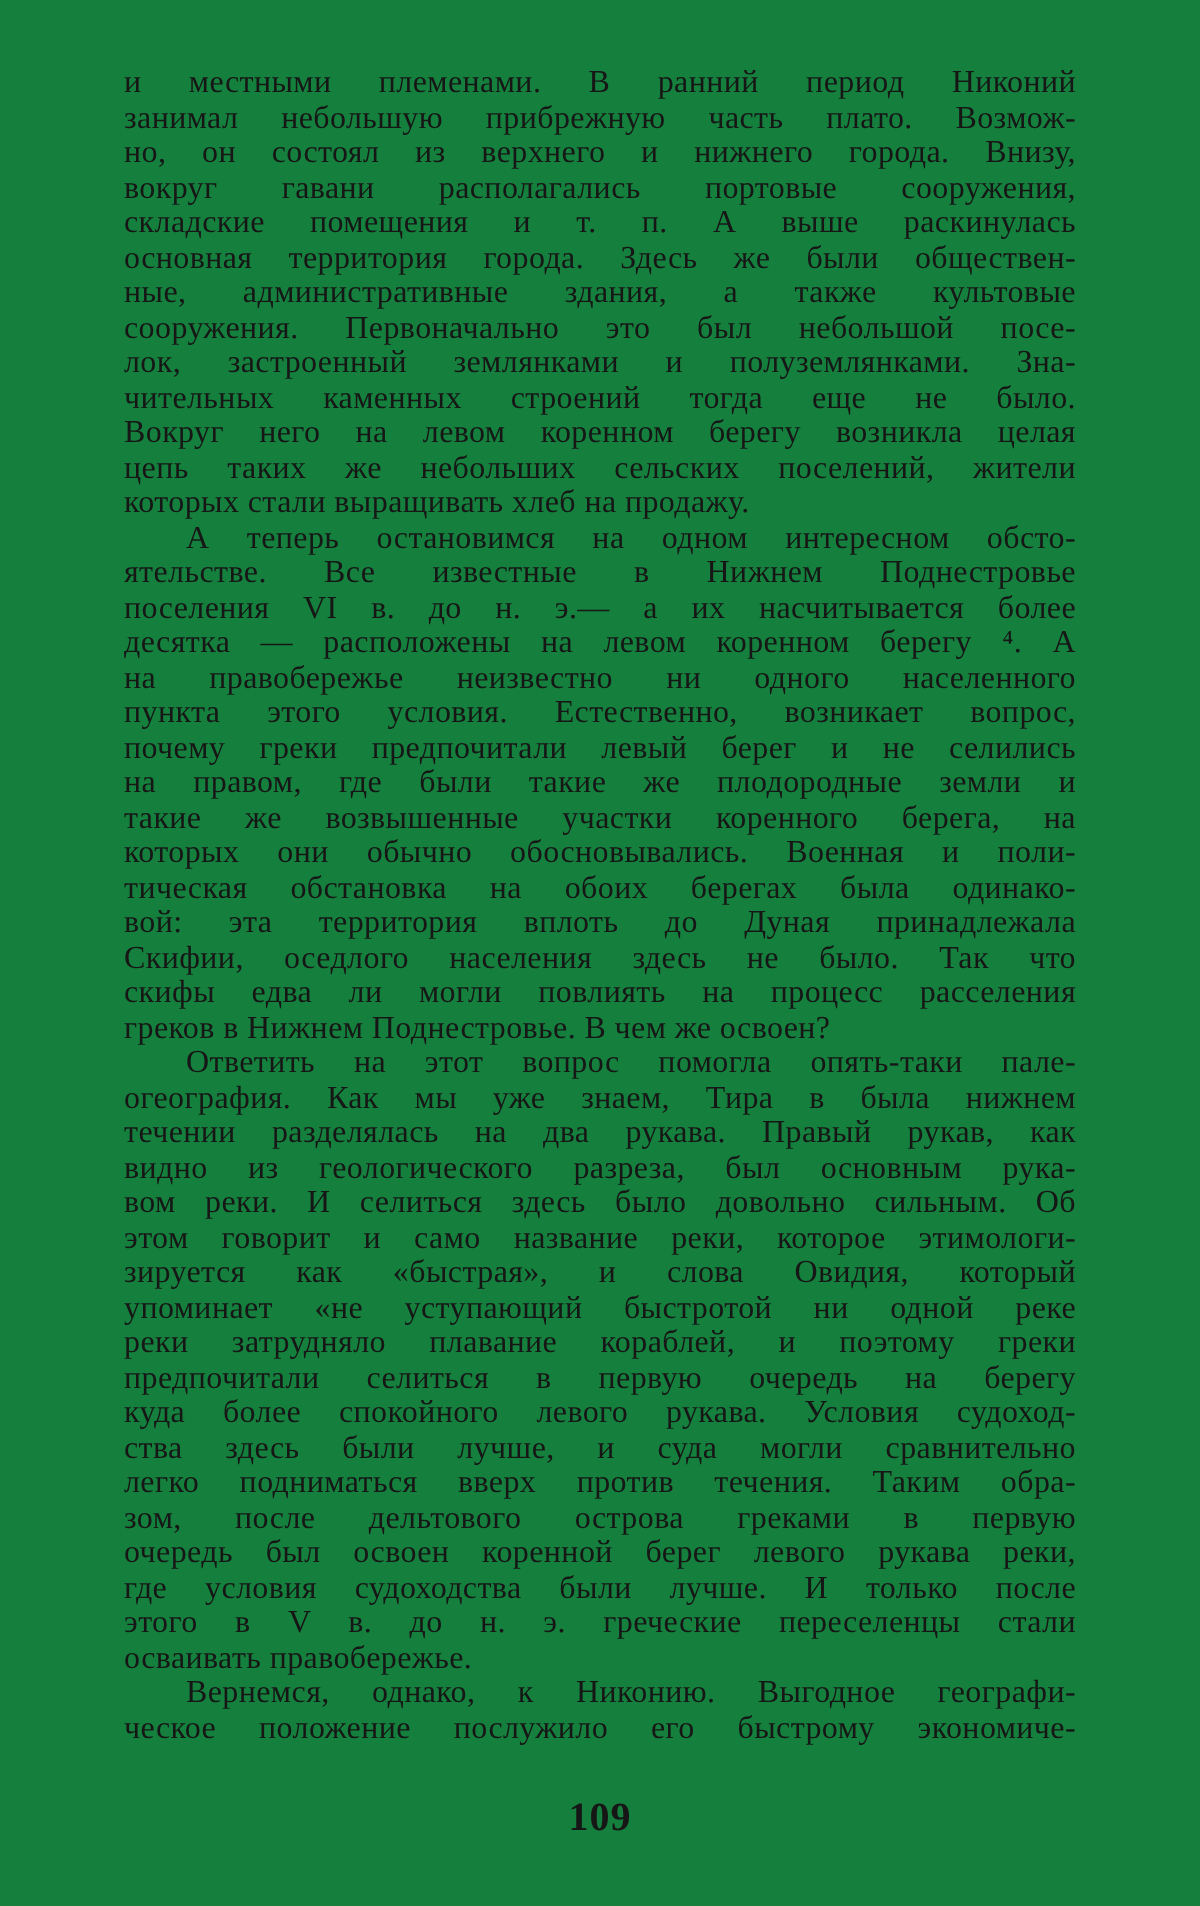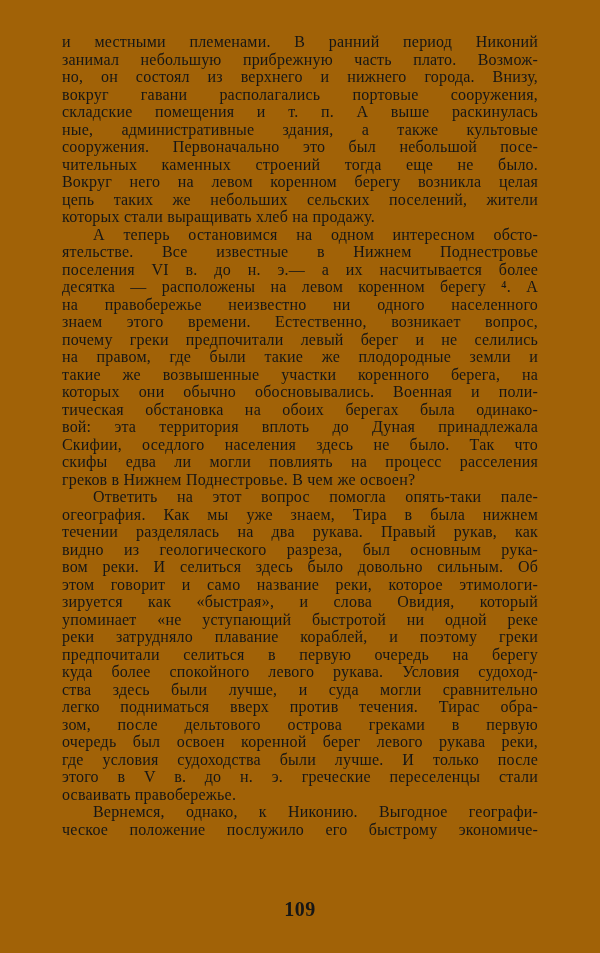--- a/index.html
+++ b/index.html
@@ -9,21 +9,21 @@
   body {
     width: 600px;
     height: 953px;
     background: #fbfbf9;
     overflow: hidden;
   }
   .page {
     position: relative;
     width: 600px;
     height: 953px;
-    background: #a16207;
+    background: #15803d;
     font-family: "Liberation Serif", "DejaVu Serif", serif;
     color: #161616;
   }
   .textblock {
     position: absolute;
     left: 62px;
     top: 33px;
     width: 476px;
   }
   .line {
@@ -57,32 +57,34 @@
 </head>
 <body>
 
 <div class="page">
   <div class="textblock">
       <div class="line">и местными племенами. В ранний период Никоний</div>
       <div class="line">занимал небольшую прибрежную часть плато. Возмож-</div>
       <div class="line">но, он состоял из верхнего и нижнего города. Внизу,</div>
       <div class="line">вокруг гавани располагались портовые сооружения,</div>
       <div class="line">складские помещения и т. п. А выше раскинулась</div>
+      <div class="line">основная территория города. Здесь же были обществен-</div>
       <div class="line">ные, административные здания, а также культовые</div>
       <div class="line">сооружения. Первоначально это был небольшой посе-</div>
+      <div class="line">лок, застроенный землянками и полуземлянками. Зна-</div>
       <div class="line">чительных каменных строений тогда еще не было.</div>
       <div class="line">Вокруг него на левом коренном берегу возникла целая</div>
       <div class="line">цепь таких же небольших сельских поселений, жители</div>
       <div class="line para-end">которых стали выращивать хлеб на продажу.</div>
       <div class="line indent">А теперь остановимся на одном интересном обсто-</div>
       <div class="line">ятельстве. Все известные в Нижнем Поднестровье</div>
       <div class="line">поселения VI в. до н. э.— а их насчитывается более</div>
       <div class="line">десятка — расположены на левом коренном берегу ⁴. А</div>
       <div class="line">на правобережье неизвестно ни одного населенного</div>
-      <div class="line">знаем этого времени. Естественно, возникает вопрос,</div>
+      <div class="line">пункта этого условия. Естественно, возникает вопрос,</div>
       <div class="line">почему греки предпочитали левый берег и не селились</div>
       <div class="line">на правом, где были такие же плодородные земли и</div>
       <div class="line">такие же возвышенные участки коренного берега, на</div>
       <div class="line">которых они обычно обосновывались. Военная и поли-</div>
       <div class="line">тическая обстановка на обоих берегах была одинако-</div>
       <div class="line">вой: эта территория вплоть до Дуная принадлежала</div>
       <div class="line">Скифии, оседлого населения здесь не было. Так что</div>
       <div class="line">скифы едва ли могли повлиять на процесс расселения</div>
       <div class="line para-end">греков в Нижнем Поднестровье. В чем же освоен?</div>
       <div class="line indent">Ответить на этот вопрос помогла опять-таки пале-</div>
@@ -90,21 +92,21 @@
       <div class="line">течении разделялась на два рукава. Правый рукав, как</div>
       <div class="line">видно из геологического разреза, был основным рука-</div>
       <div class="line">вом реки. И селиться здесь было довольно сильным. Об</div>
       <div class="line">этом говорит и само название реки, которое этимологи-</div>
       <div class="line">зируется как «быстрая», и слова Овидия, который</div>
       <div class="line">упоминает «не уступающий быстротой ни одной реке</div>
       <div class="line">реки затрудняло плавание кораблей, и поэтому греки</div>
       <div class="line">предпочитали селиться в первую очередь на берегу</div>
       <div class="line">куда более спокойного левого рукава. Условия судоход-</div>
       <div class="line">ства здесь были лучше, и суда могли сравнительно</div>
-      <div class="line">легко подниматься вверх против течения. Тирас обра-</div>
+      <div class="line">легко подниматься вверх против течения. Таким обра-</div>
       <div class="line">зом, после дельтового острова греками в первую</div>
       <div class="line">очередь был освоен коренной берег левого рукава реки,</div>
       <div class="line">где условия судоходства были лучше. И только после</div>
       <div class="line">этого в V в. до н. э. греческие переселенцы стали</div>
       <div class="line para-end">осваивать правобережье.</div>
       <div class="line indent">Вернемся, однако, к Никонию. Выгодное географи-</div>
       <div class="line">ческое положение послужило его быстрому экономиче-</div>
     </div>
   <div class="folio">109</div>
 </div>

